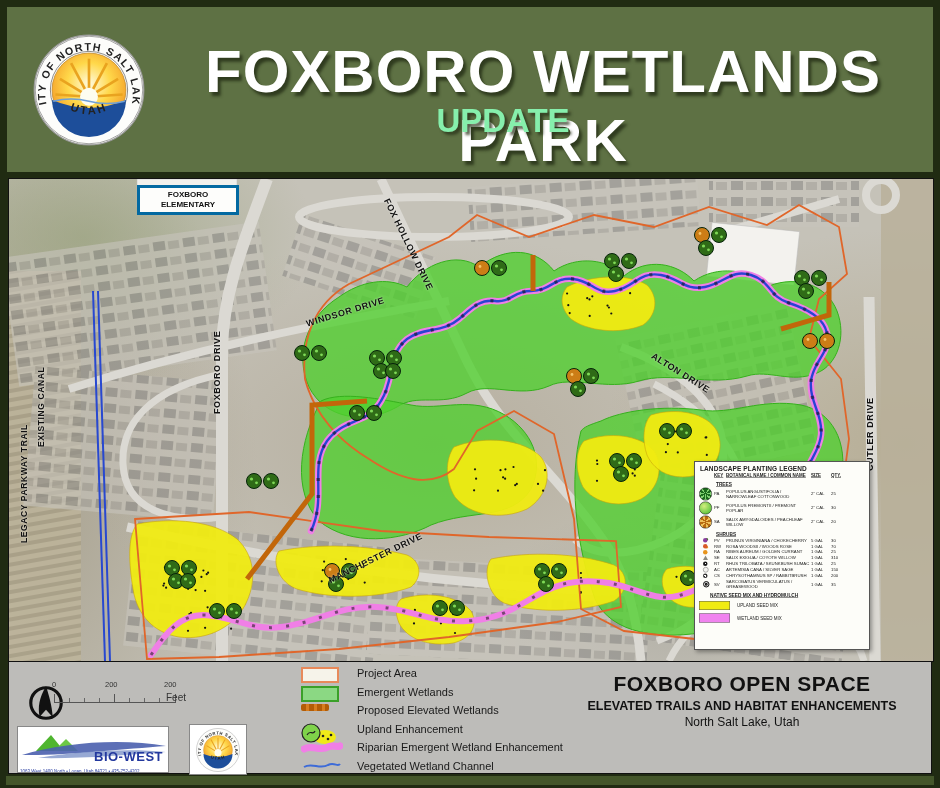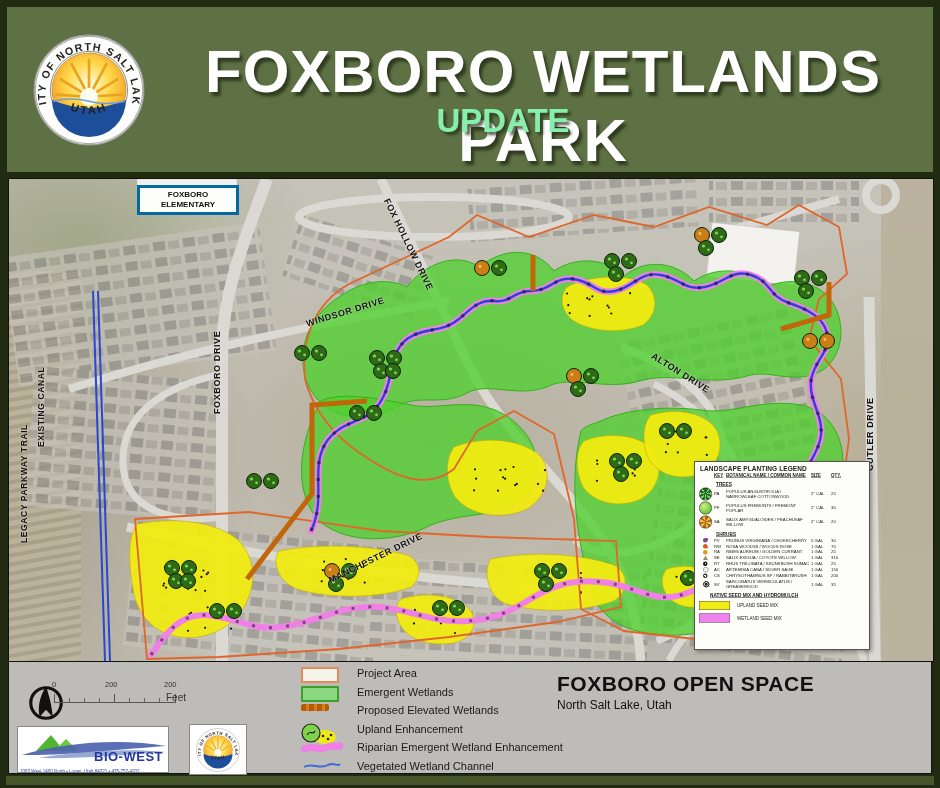--- a/index.html
+++ b/index.html
@@ -68,21 +68,21 @@
   .sb-lab{position:absolute;top:4px;font-size:7.5px;}
   .sb-unit{position:absolute;left:112px;top:16px;font-size:10px;}
   .flegend{position:absolute;left:292px;top:5px;}
   .fl-row{display:flex;align-items:flex-start;height:18.6px;}
   .fl-sw{width:46px;display:flex;justify-content:flex-start;align-items:center;}
   .fl-label{font-size:11px;color:#1a1a1a;margin-left:10px;}
   .sw-project{width:34px;height:12px;background:#f6f3ea;border:2px solid #e8895a;}
   .sw-wetland{width:34px;height:12px;background:#8bd883;border:2px solid #3aa028;}
   .sw-boardwalk{width:28px;height:7px;border-radius:2px;
     background:repeating-linear-gradient(90deg,#b35c06 0 5px,#d77d1f 5px 8px);}
-  .titleblock{position:absolute;left:548px;top:10px;width:370px;color:#111;}
+  .titleblock{position:absolute;left:548px;top:10px;width:370px;text-align:center;color:#111;}
   .tb-title{font-size:21px;font-weight:bold;letter-spacing:.5px;}
   .tb-l2{font-size:12.5px;font-weight:bold;margin-top:3px;}
   .tb-l3{font-size:12.5px;font-weight:bold;}
   .tb-l4{font-size:12px;margin-top:2px;}
   .biowest{position:absolute;left:8px;top:64px;width:150px;height:45px;background:#fff;
     border:1px solid #888;overflow:hidden;}
   .bw-name{position:absolute;right:5px;bottom:8px;font-size:13px;font-weight:bold;color:#23389e;
     letter-spacing:.5px;padding-left:28px;}
   .bw-addr{position:absolute;left:2px;bottom:-2px;width:296px;font-size:9px;color:#23389e;
     transform:scale(.5);transform-origin:0 100%;white-space:nowrap;}
@@ -641,20 +641,21 @@
           <svg width="42" height="12" viewBox="0 0 42 12">
             <path d="M3,7 C11,2 19,10 27,5 C33,2 37,7 39,4" fill="none" stroke="#3d6bd8" stroke-width="2"></path>
           </svg>
         </span>
         <span class="fl-label">Vegetated Wetland Channel</span>
       </div>
     </div>
 
     <div class="titleblock">
       <div class="tb-title">FOXBORO OPEN SPACE</div>
+      <div class="tb-l2">ELEVATED TRAILS AND HABITAT ENHANCEMENTS</div>
       <div class="tb-l4">North Salt Lake, Utah</div>
     </div>
 
     <div class="biowest">
       <svg width="150" height="34" viewBox="0 0 150 34">
         <path d="M18,24 L33,8 L46,24 Z" fill="#4fb52f"></path>
         <path d="M36,24 L48,12 L60,24 Z" fill="#6cc944"></path>
         <path d="M4,28 C45,15 105,11 148,19 C105,22 45,29 4,28 Z" fill="#4a5fae" opacity=".9"></path>
         <path d="M20,31 C60,24 110,21 148,25 C110,28 60,32 20,31 Z" fill="#7d93c9" opacity=".8"></path>
       </svg>

